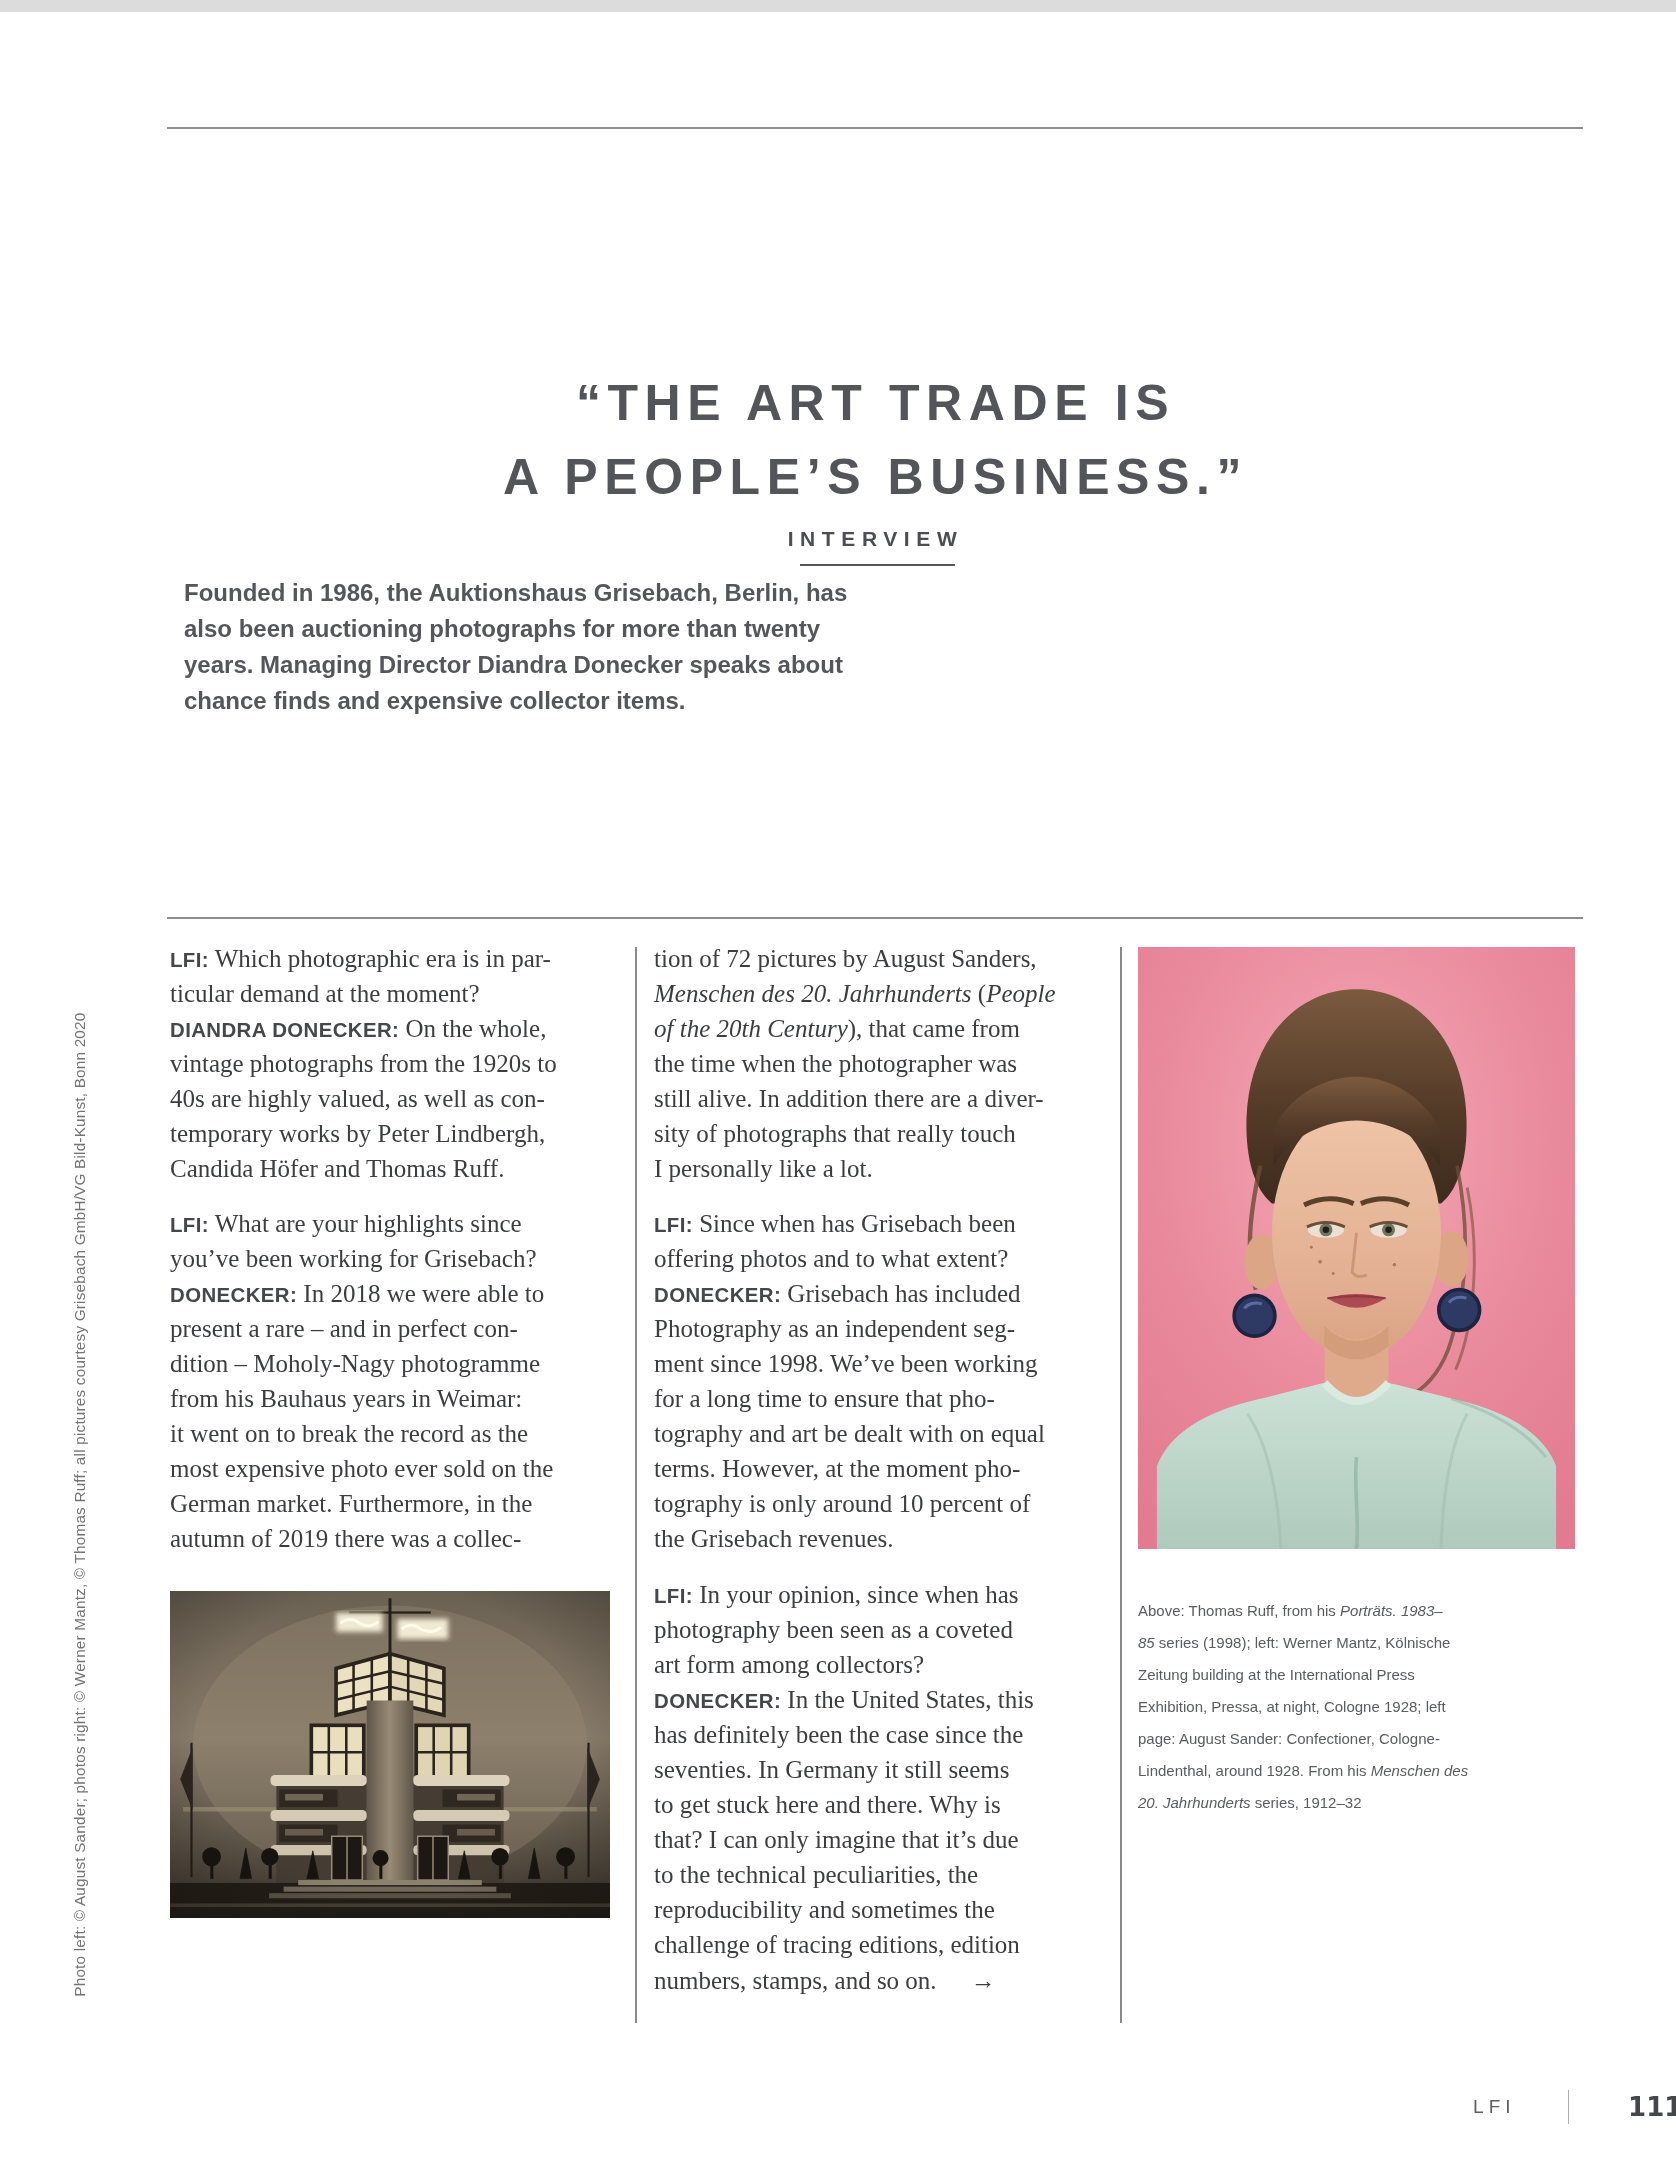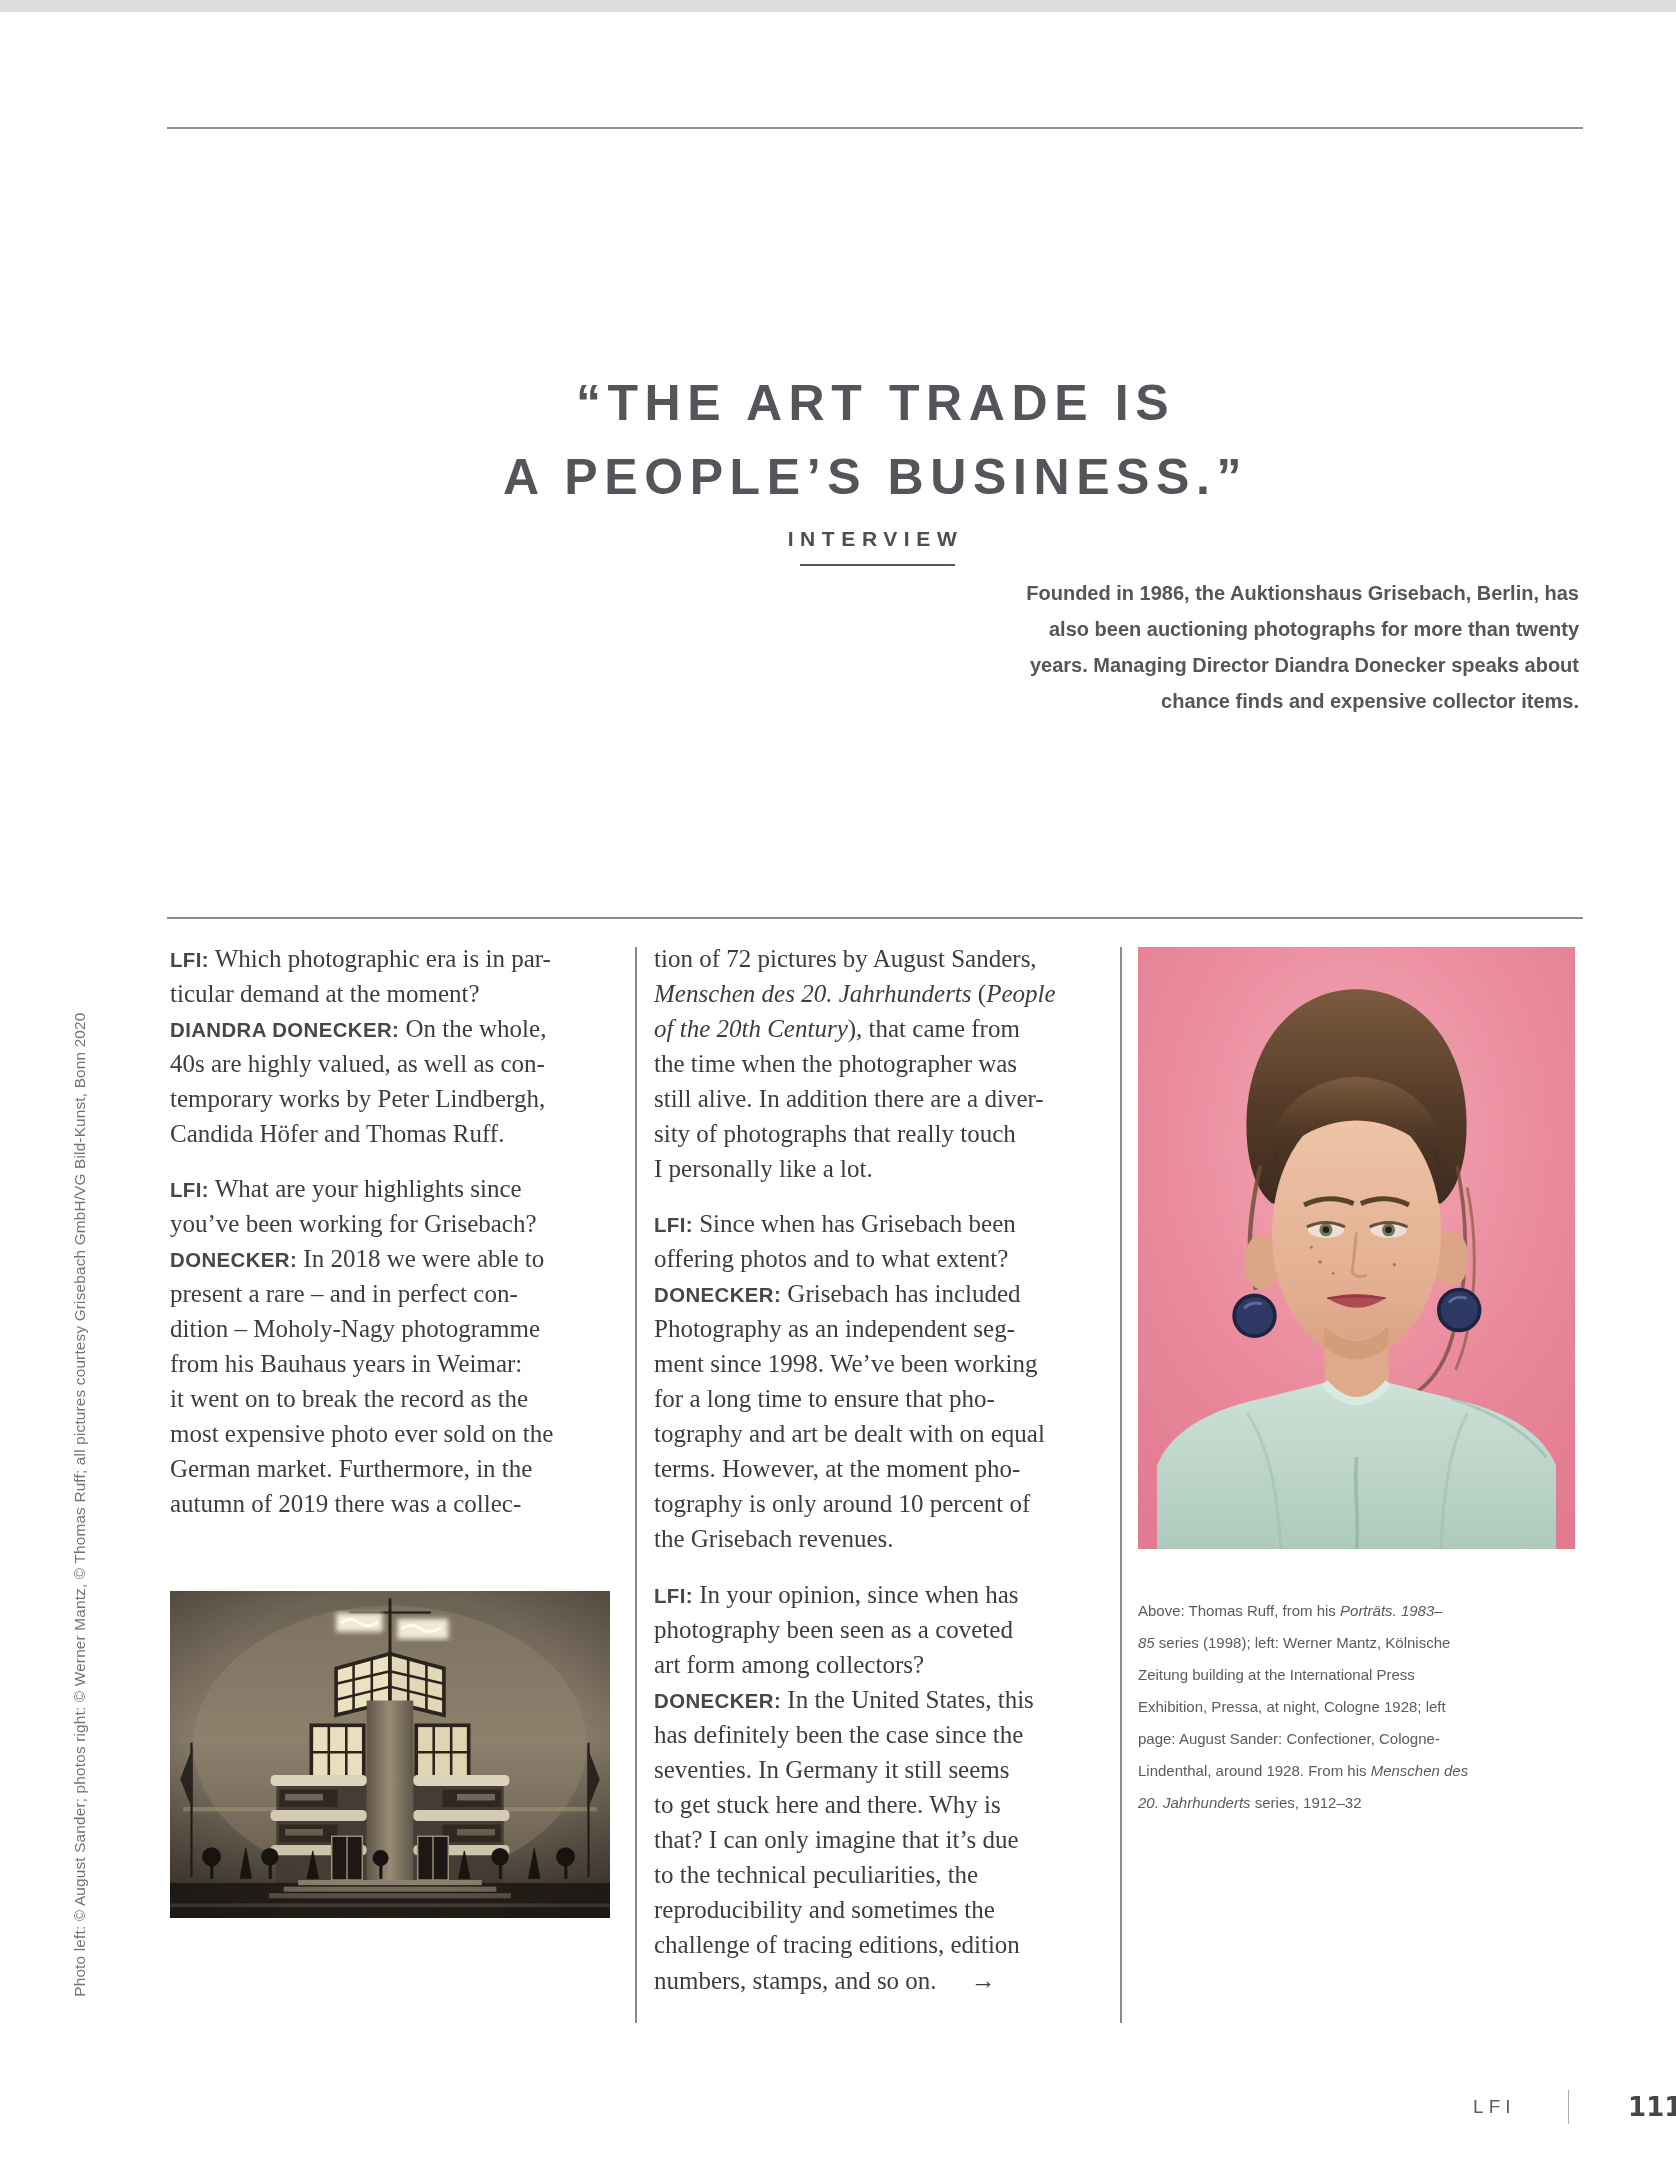--- a/index.html
+++ b/index.html
@@ -11,22 +11,22 @@
   .vrule{position:absolute;background:#8a8a8c;width:1.5px;}
 
   .title{position:absolute;left:168px;top:354px;width:1415px;text-align:center;
          font-weight:bold;font-size:50px;letter-spacing:6.6px;color:#54555b;}
   .title .line{height:74px;line-height:74px;white-space:pre;}
 
   .kicker{position:absolute;left:168px;top:515px;width:1415px;text-align:center;
           font-weight:bold;font-size:21px;letter-spacing:6.6px;color:#4d4e52;}
   .kicker-underline{position:absolute;left:800px;top:552px;width:155px;height:2.2px;background:#55565a;}
 
-  .intro{position:absolute;left:164px;top:563px;width:1415px;text-align:right;
-         font-weight:bold;font-size:20px;color:#55565b;}
+  .intro{position:absolute;left:184px;top:563px;width:1415px;text-align:left;
+         font-weight:bold;font-size:24px;color:#55565b;}
   .intro .tline{height:36px;line-height:36px;white-space:pre;}
 
   .col{position:absolute;font-family:"Liberation Serif",serif;font-size:25px;color:#3c3d3f;}
   .col .tline{display:flex;align-items:baseline;white-space:pre;height:35px;}
   .pblock + .pblock{margin-top:20.4px;}
 
   .run-label{font-family:"Liberation Sans",sans-serif;font-weight:bold;font-size:20.4px;
              color:#46474a;letter-spacing:0.4px;}
   .run-i{font-style:italic;}
   .run-arrow{margin-left:34px;font-family:"Liberation Sans",sans-serif;color:#3c3d3f;}
@@ -70,20 +70,21 @@
 
   <div class="hrule" style="left:167px;top:905px;width:1416px;background:#8d8d8f;"></div>
 
   <div class="credit">Photo left: © August Sander; photos right: © Werner Mantz, © Thomas Ruff; all pictures courtesy Grisebach GmbH/VG Bild-Kunst, Bonn 2020</div>
 
   <div class="col" style="left:170px;top:933px;width:456px;">
     <div class="pblock">
         <div class="tline"><span class="run-label">LFI:</span><span> Which photographic era is in par-</span></div>
         <div class="tline"><span>ticular demand at the moment?</span></div>
         <div class="tline"><span class="run-label">DIANDRA DONECKER:</span><span> On the whole,</span></div>
+        <div class="tline"><span>vintage photographs from the 1920s to</span></div>
         <div class="tline"><span>40s are highly valued, as well as con-</span></div>
         <div class="tline"><span>temporary works by Peter Lindbergh,</span></div>
         <div class="tline"><span>Candida Höfer and Thomas Ruff.</span></div>
       </div>
     <div class="pblock">
         <div class="tline"><span class="run-label">LFI:</span><span> What are your highlights since</span></div>
         <div class="tline"><span>you’ve been working for Grisebach?</span></div>
         <div class="tline"><span class="run-label">DONECKER:</span><span> In 2018 we were able to</span></div>
         <div class="tline"><span>present a rare – and in perfect con-</span></div>
         <div class="tline"><span>dition – Moholy-Nagy photogramme</span></div>

